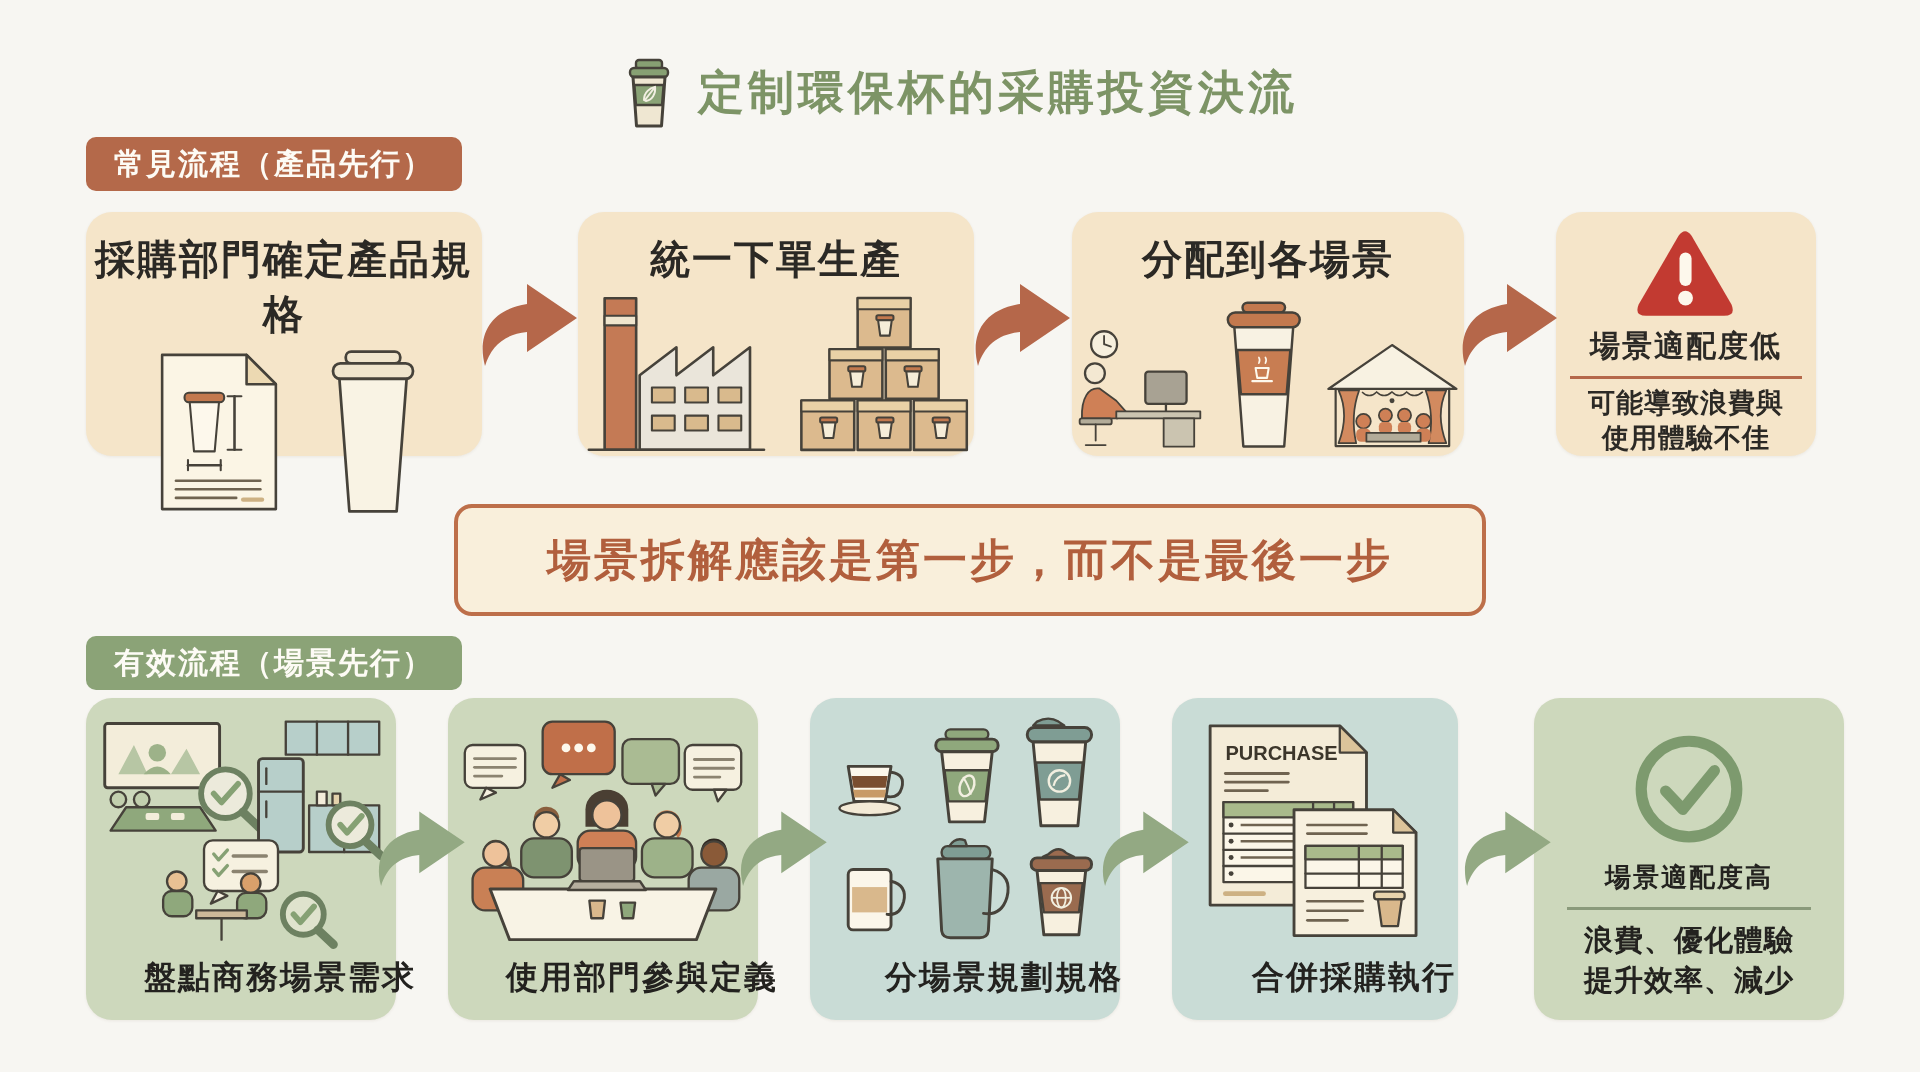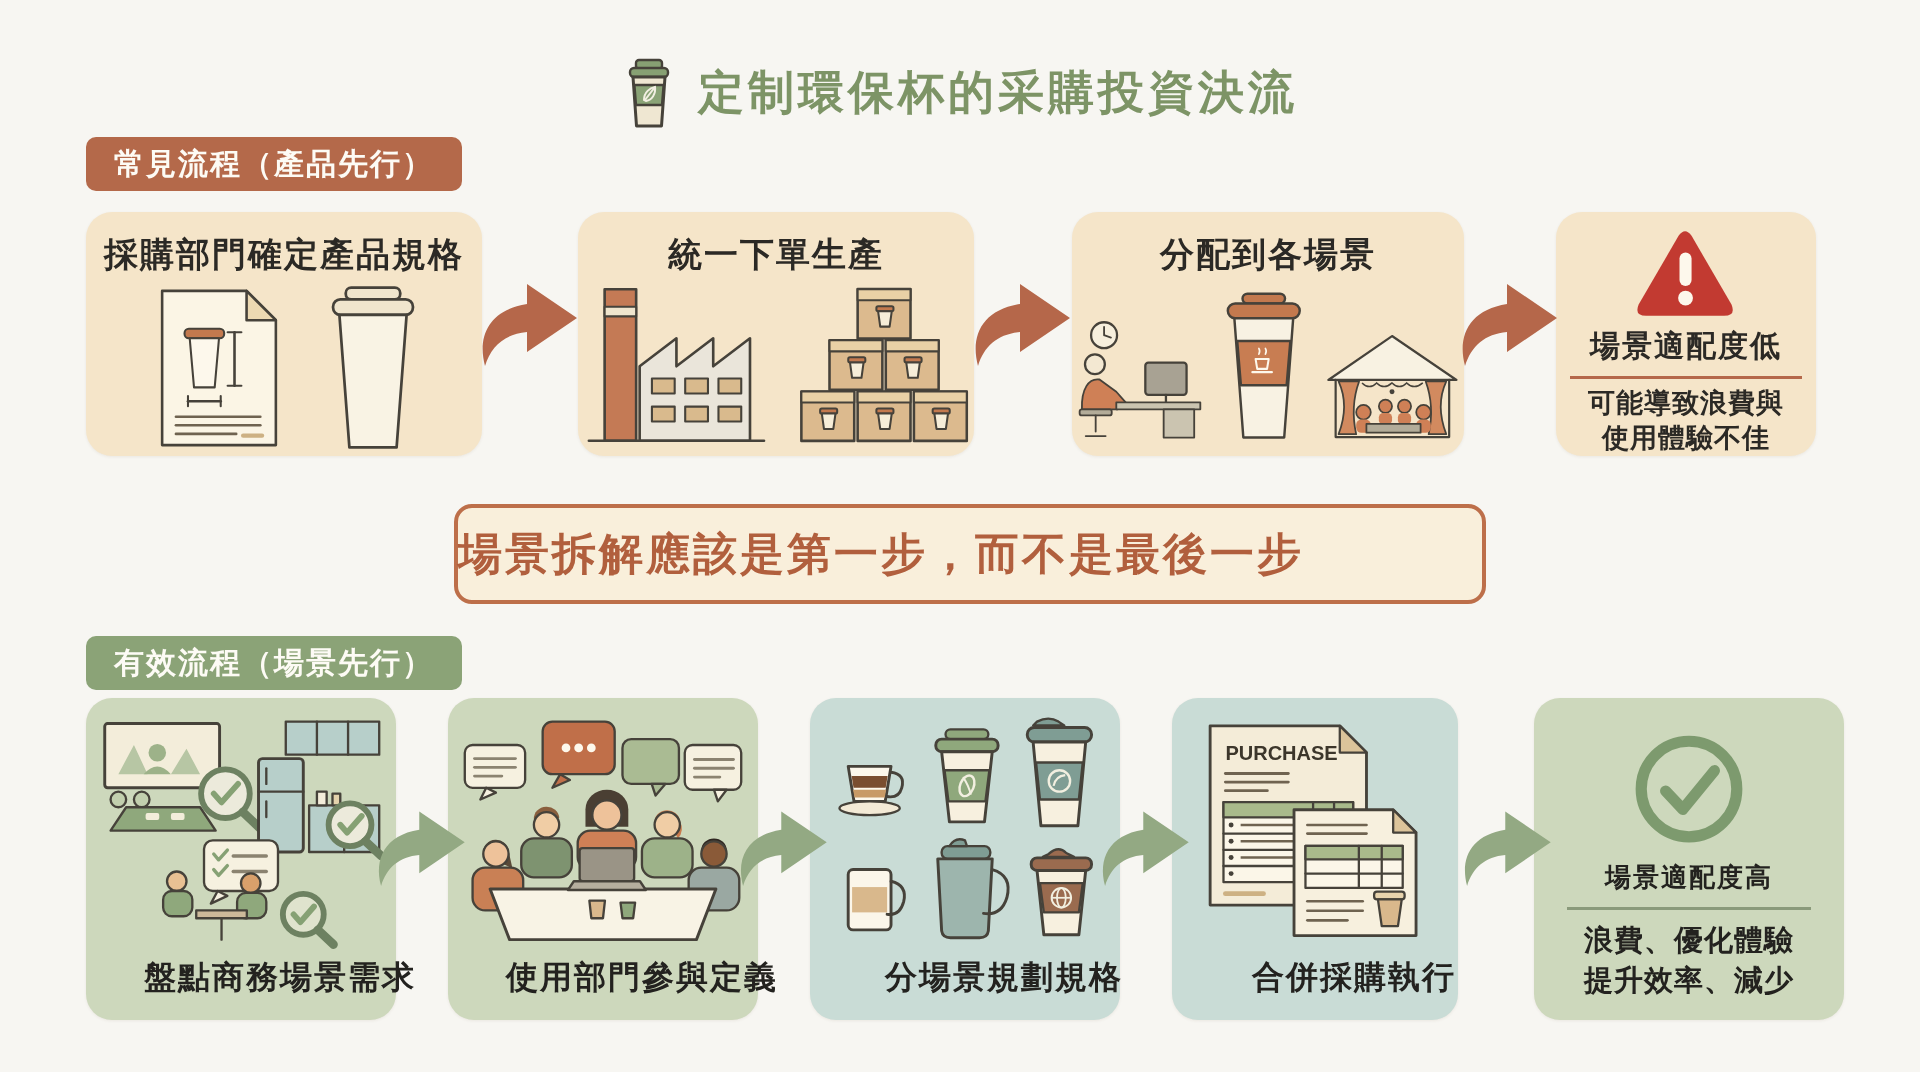--- a/index.html
+++ b/index.html
@@ -13,21 +13,21 @@
   
   .badge{position:absolute;height:54px;line-height:54px;padding:0 28px;border-radius:10px;color:#fdfbf5;font-size:30px;font-weight:bold;letter-spacing:2px;}
   .badge-common{left:86px;top:137px;background:#b4694a;}
   .badge-effective{left:86px;top:636px;background:#8ba377;}
 
   
   .card{position:absolute;border-radius:26px;box-shadow:0 1px 3px rgba(90,70,40,.08);}
   .card-peach{background:#f5e5c9;top:212px;height:244px;}
   .card-green{background:#cdd8bc;top:698px;height:322px;}
   .card-teal{background:#c9dcd6;top:698px;height:322px;}
-  .card-title{margin-top:20px;text-align:center;font-size:34px;font-weight:bold;color:#2b2925;letter-spacing:2px;}
+  .card-title{margin-top:20px;text-align:center;font-size:40px;font-weight:bold;color:#2b2925;letter-spacing:2px;}
   .icon-row{display:flex;justify-content:center;align-items:flex-end;gap:26px;margin-top:6px;}
   .card-label{position:absolute;bottom:20px;left:0;width:100%;text-align:center;font-size:32px;font-weight:bold;color:#23221f;letter-spacing:2px;padding-left:39px;}
   .card-icon-zone{position:absolute;top:16px;left:0;width:100%;display:flex;justify-content:center;}
 
   #card-specs{left:86px;width:396px;}
   #card-produce{left:578px;width:396px;}
   #card-distribute{left:1072px;width:392px;}
   #card-warning{left:1556px;width:260px;display:flex;flex-direction:column;align-items:center;}
   #card-audit{left:86px;width:310px;}
   #card-define{left:448px;width:310px;}
@@ -37,21 +37,21 @@
 
   .warn-title{font-size:30px;font-weight:bold;color:#2b2925;margin-top:6px;letter-spacing:2px;}
   .warn-divider{width:232px;height:3px;background:#b5684a;margin:9px 0 7px;}
   .warn-line{font-size:27px;font-weight:bold;color:#2b2925;line-height:35px;letter-spacing:1px;}
 
   .result-title{font-size:26px;font-weight:bold;color:#23221f;margin-top:10px;letter-spacing:2px;}
   .result-divider{width:244px;height:3px;background:#8a9a7b;margin:12px 0 10px;}
   .result-line{font-size:29px;font-weight:bold;color:#23221f;line-height:40px;letter-spacing:1px;}
 
   
-  .banner{position:absolute;left:454px;top:504px;width:1032px;height:100px;background:#f9efdb;border:4px solid #bd6f4a;border-radius:18px;display:flex;align-items:center;box-sizing:border-box;}
+  .banner{position:absolute;left:454px;top:504px;width:1032px;height:112px;background:#f9efdb;border:4px solid #bd6f4a;border-radius:18px;display:flex;align-items:center;justify-content:center;box-sizing:border-box;}
   .banner-text{font-size:44px;font-weight:bold;color:#b15f3d;letter-spacing:3px;}
 
   .arrow{position:absolute;}
   .arrow-terra path{fill:#b5674a;}
   .arrow-green path{fill:#93a983;}
 
   
   .s{stroke:#46423a;stroke-width:3;stroke-linejoin:round;stroke-linecap:round;}
   .s2{stroke:#46423a;stroke-width:2.4;stroke-linejoin:round;stroke-linecap:round;}
 </style>

